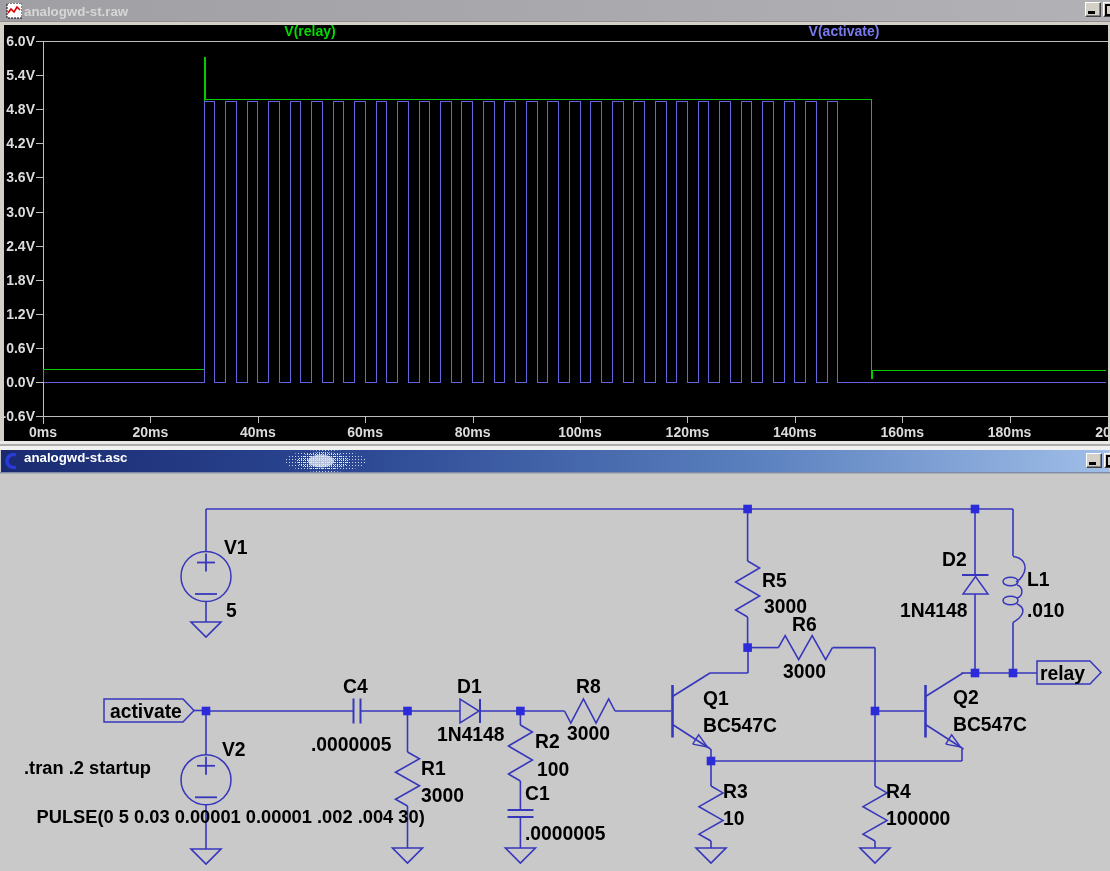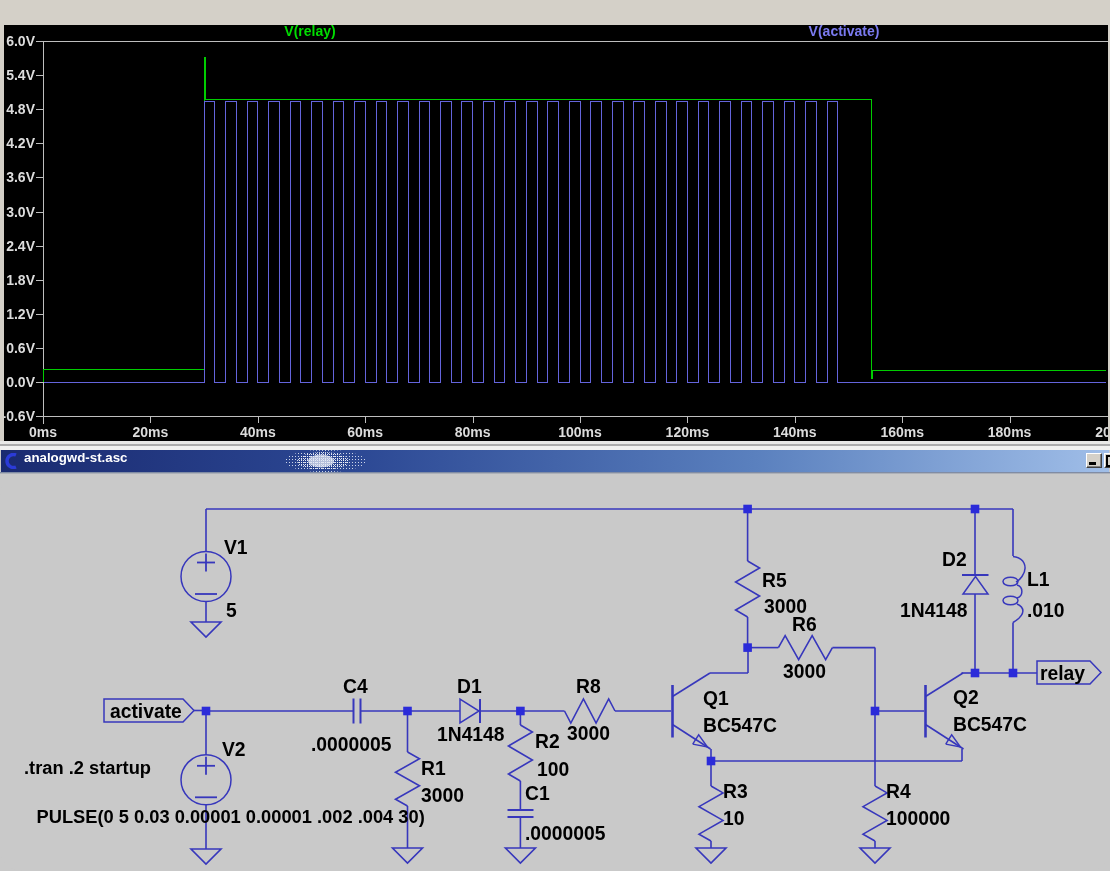--- a/index.html
+++ b/index.html
@@ -21,20 +21,33 @@
 #w2tb{left:1px;top:4px;width:1108px;height:22px;
   background:linear-gradient(to right,#1A2A70 0%,#2C4894 32%,#5A80BE 68%,#A0BEE8 100%);}
 #w2title{left:23px;top:0;font-size:13.3px;font-weight:bold;color:#FFF;}
 #w2tbund{left:0;top:26px;width:1110px;height:2px;background:linear-gradient(#6A7A9A,#C2C2C2);}
 #schem{left:0;top:28px;width:1110px;height:397px;background:#C9C9C9;border-radius:22px;}
 </style>
 </head>
 <body>
 
 <div id="w1" class="abs">
+  <div id="w1tb" class="abs">
+    <svg class="abs" style="left:5px;top:3px" width="17" height="17" viewBox="0 0 17 17">
+      <rect x="2" y="0" width="15" height="15" fill="#FFF" stroke="#000" stroke-width="1" stroke-dasharray="2,1"></rect>
+      <polyline points="3,10 6,6 9,9 12,4 15,7" fill="none" stroke="#D00" stroke-width="1.6"></polyline>
+    </svg>
+    <div id="w1title" class="abs">analogwd-st.raw</div>
+    <div class="btn" style="left:1085px;top:2px;width:14px;height:13px;">
+      <div class="abs" style="left:2px;top:8px;width:7px;height:3px;background:#000"></div>
+    </div>
+    <div class="btn" style="left:1103px;top:2px;width:14px;height:13px;">
+      <div class="abs" style="left:1px;top:1px;width:8px;height:8px;border:2px solid #000"></div>
+    </div>
+  </div>
   <div id="w1client" class="abs">
     <svg class="abs" style="left:0;top:0" width="1104" height="416" viewBox="4 25 1104 416" id="plot">
 <rect x="4" y="25" width="1104" height="416" fill="#000"></rect>
 <g shape-rendering="crispEdges">
 <line x1="43.0" y1="41.5" x2="1108" y2="41.5" stroke="#BEBEBE" stroke-width="1"></line>
 <line x1="43.0" y1="416.5" x2="1108" y2="416.5" stroke="#BEBEBE" stroke-width="1"></line>
 <line x1="43.5" y1="41.0" x2="43.5" y2="424" stroke="#BEBEBE" stroke-width="1"></line>
 <line x1="36" y1="41.5" x2="43.0" y2="41.5" stroke="#BEBEBE" stroke-width="1"></line>
 <text x="35" y="46.0" fill="#DCDCDC" font-size="14" font-weight="bold" text-anchor="end">6.0V</text>
 <line x1="36" y1="75.6" x2="43.0" y2="75.6" stroke="#BEBEBE" stroke-width="1"></line>

